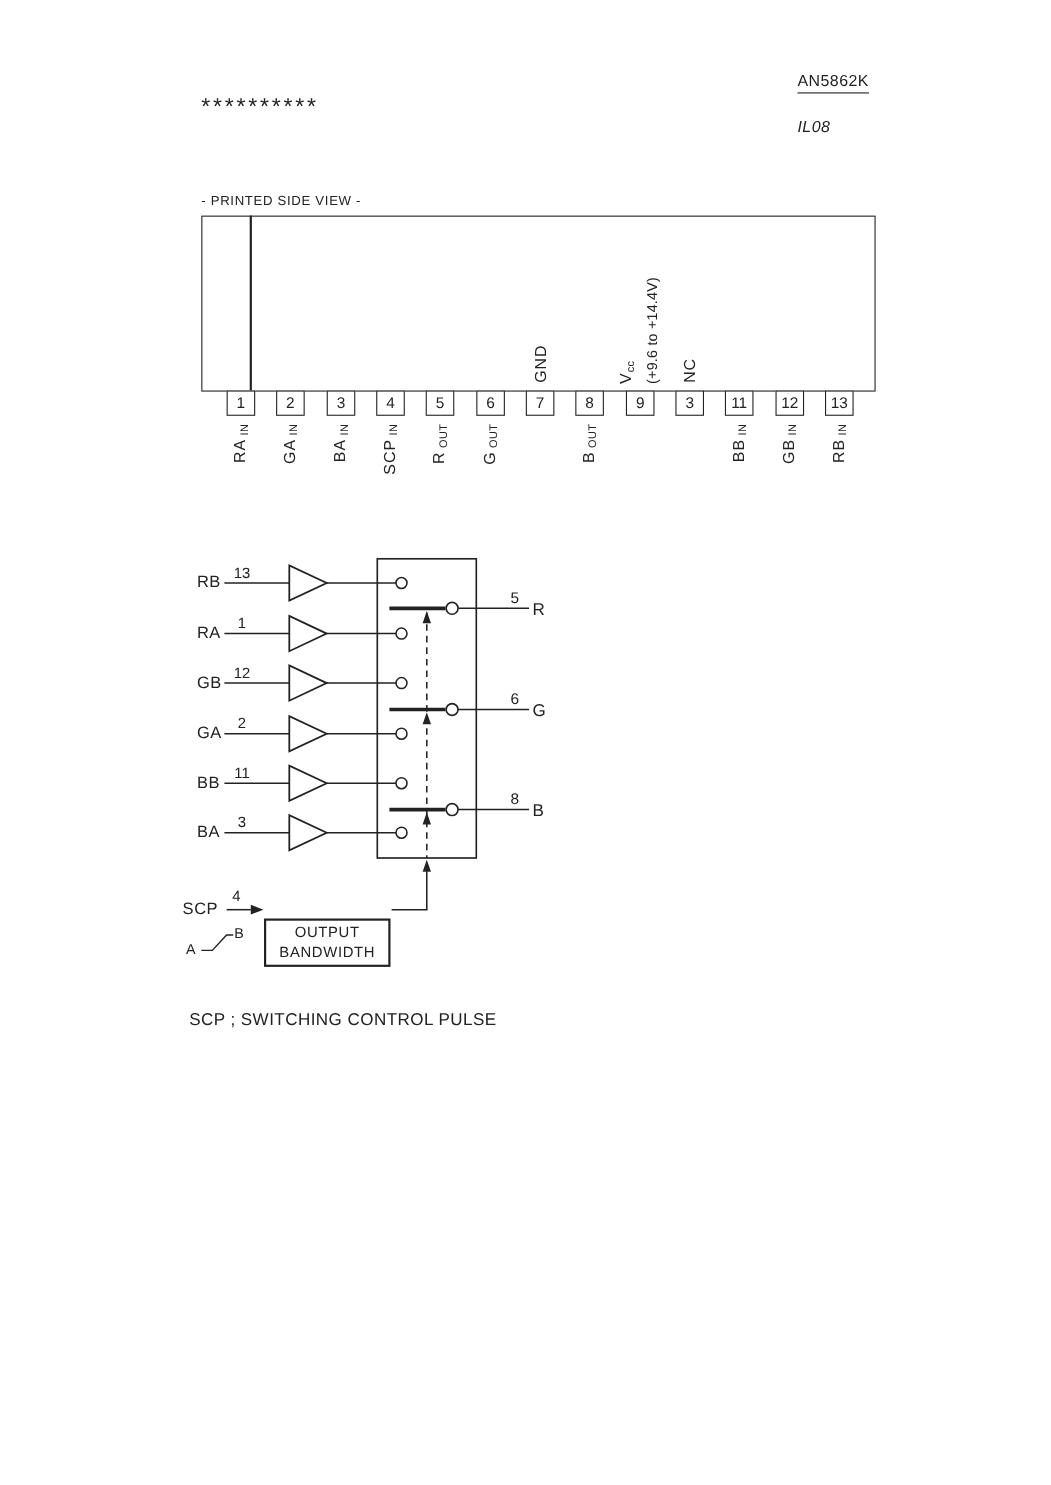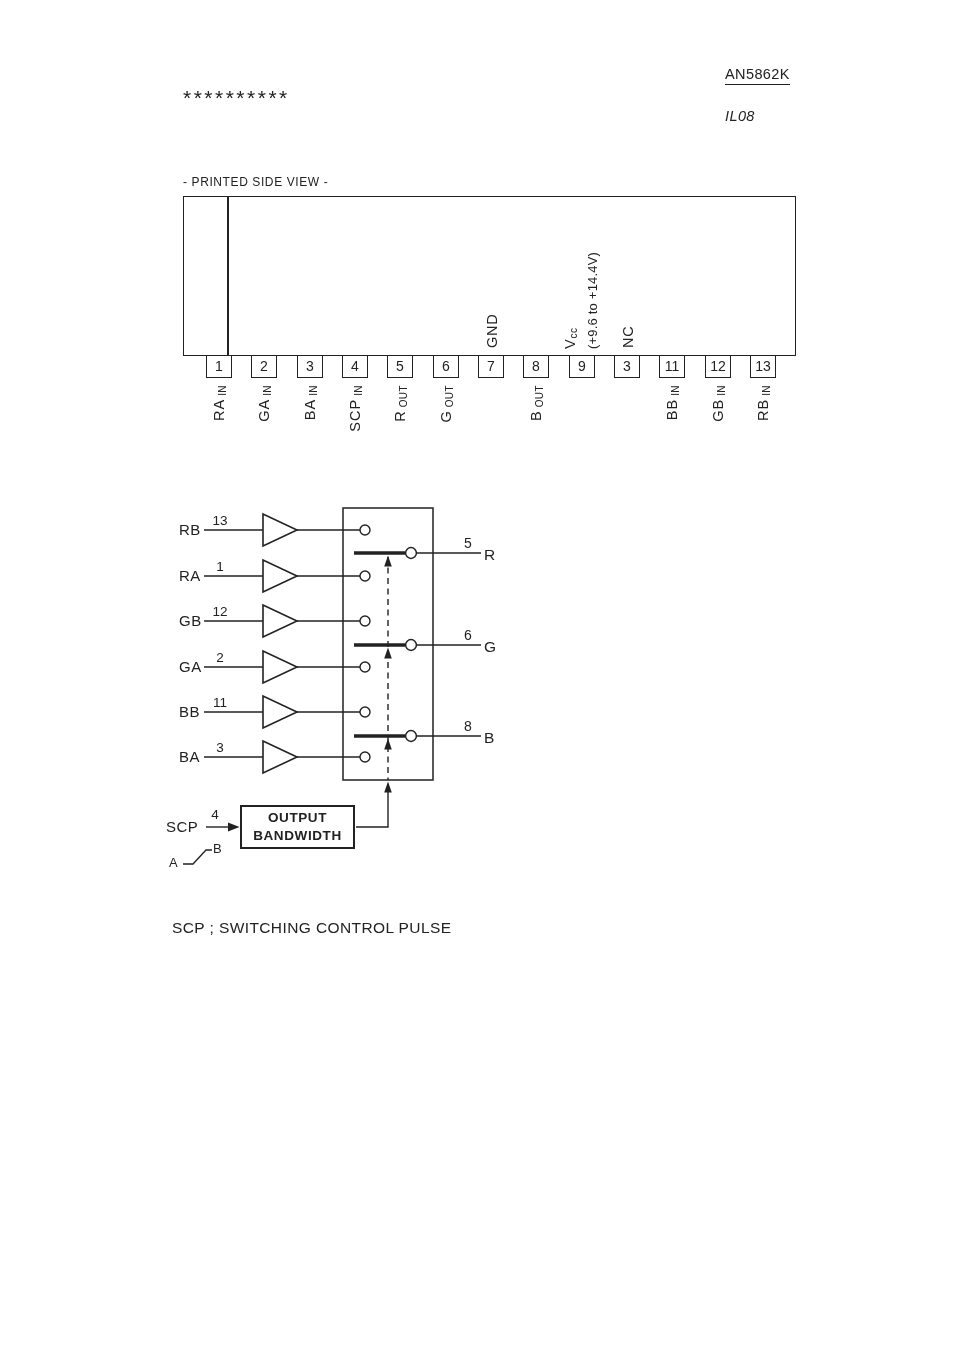--- a/index.html
+++ b/index.html
@@ -28,22 +28,22 @@
   .pinlabel .sub, .intlabel .sub{font-size:10px;letter-spacing:0.4px;vertical-align:-2px;margin-left:3px;}
   
   .intlabel{width:130px;transform-origin:0 0;transform:rotate(-90deg);
     font-size:14.5px;letter-spacing:0.8px;white-space:nowrap;line-height:19px;}
   .intlabel .range{font-size:13px;letter-spacing:0.2px;}
   
   .blk-label{font-size:15px;line-height:22px;letter-spacing:0.5px;}
   .blk-pin{width:26px;text-align:center;font-size:13.5px;line-height:14px;}
   .out-pin{width:22px;text-align:center;font-size:14px;line-height:14px;}
   .out-letter{font-size:15.5px;line-height:15px;letter-spacing:0.5px;}
-  .wavebox{left:240px;top:805px;width:115px;height:44px;border:2.2px solid #222;box-sizing:border-box;
-    text-align:center;font-size:13.5px;line-height:18px;padding-top:2px;letter-spacing:0.6px;font-weight:bold;}
+  .wavebox{left:240px;top:835px;width:115px;height:44px;border:2.2px solid #222;box-sizing:border-box;
+    text-align:center;font-size:13.5px;line-height:18px;padding-top:2px;letter-spacing:0.6px;}
   .step-letter{font-size:13px;line-height:14px;}
   .footer-note{left:172px;top:919px;font-size:15.5px;letter-spacing:0.4px;text-align:right;}
   svg{position:absolute;left:0;top:0;}
 </style>
 </head>
 <body>
 
 <div class="page">
 
   <div class="abs masked">**********</div>

